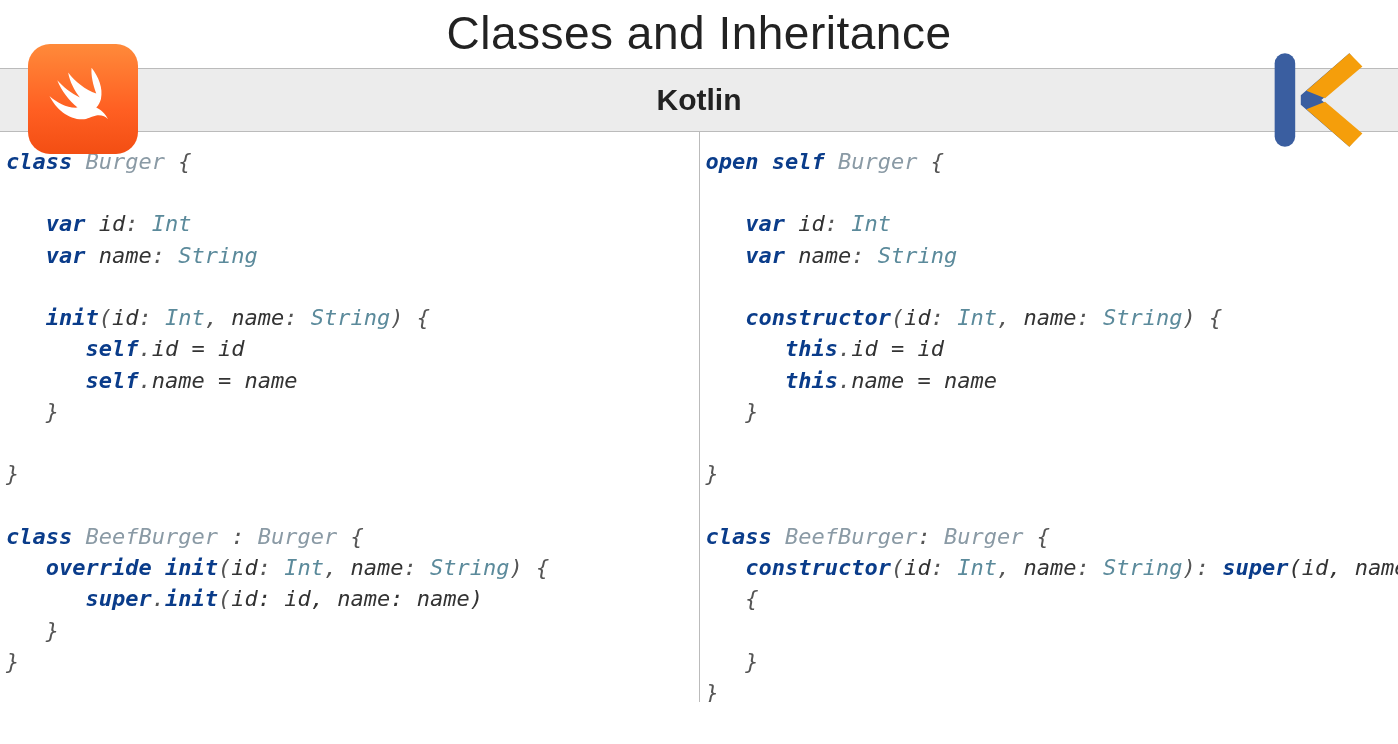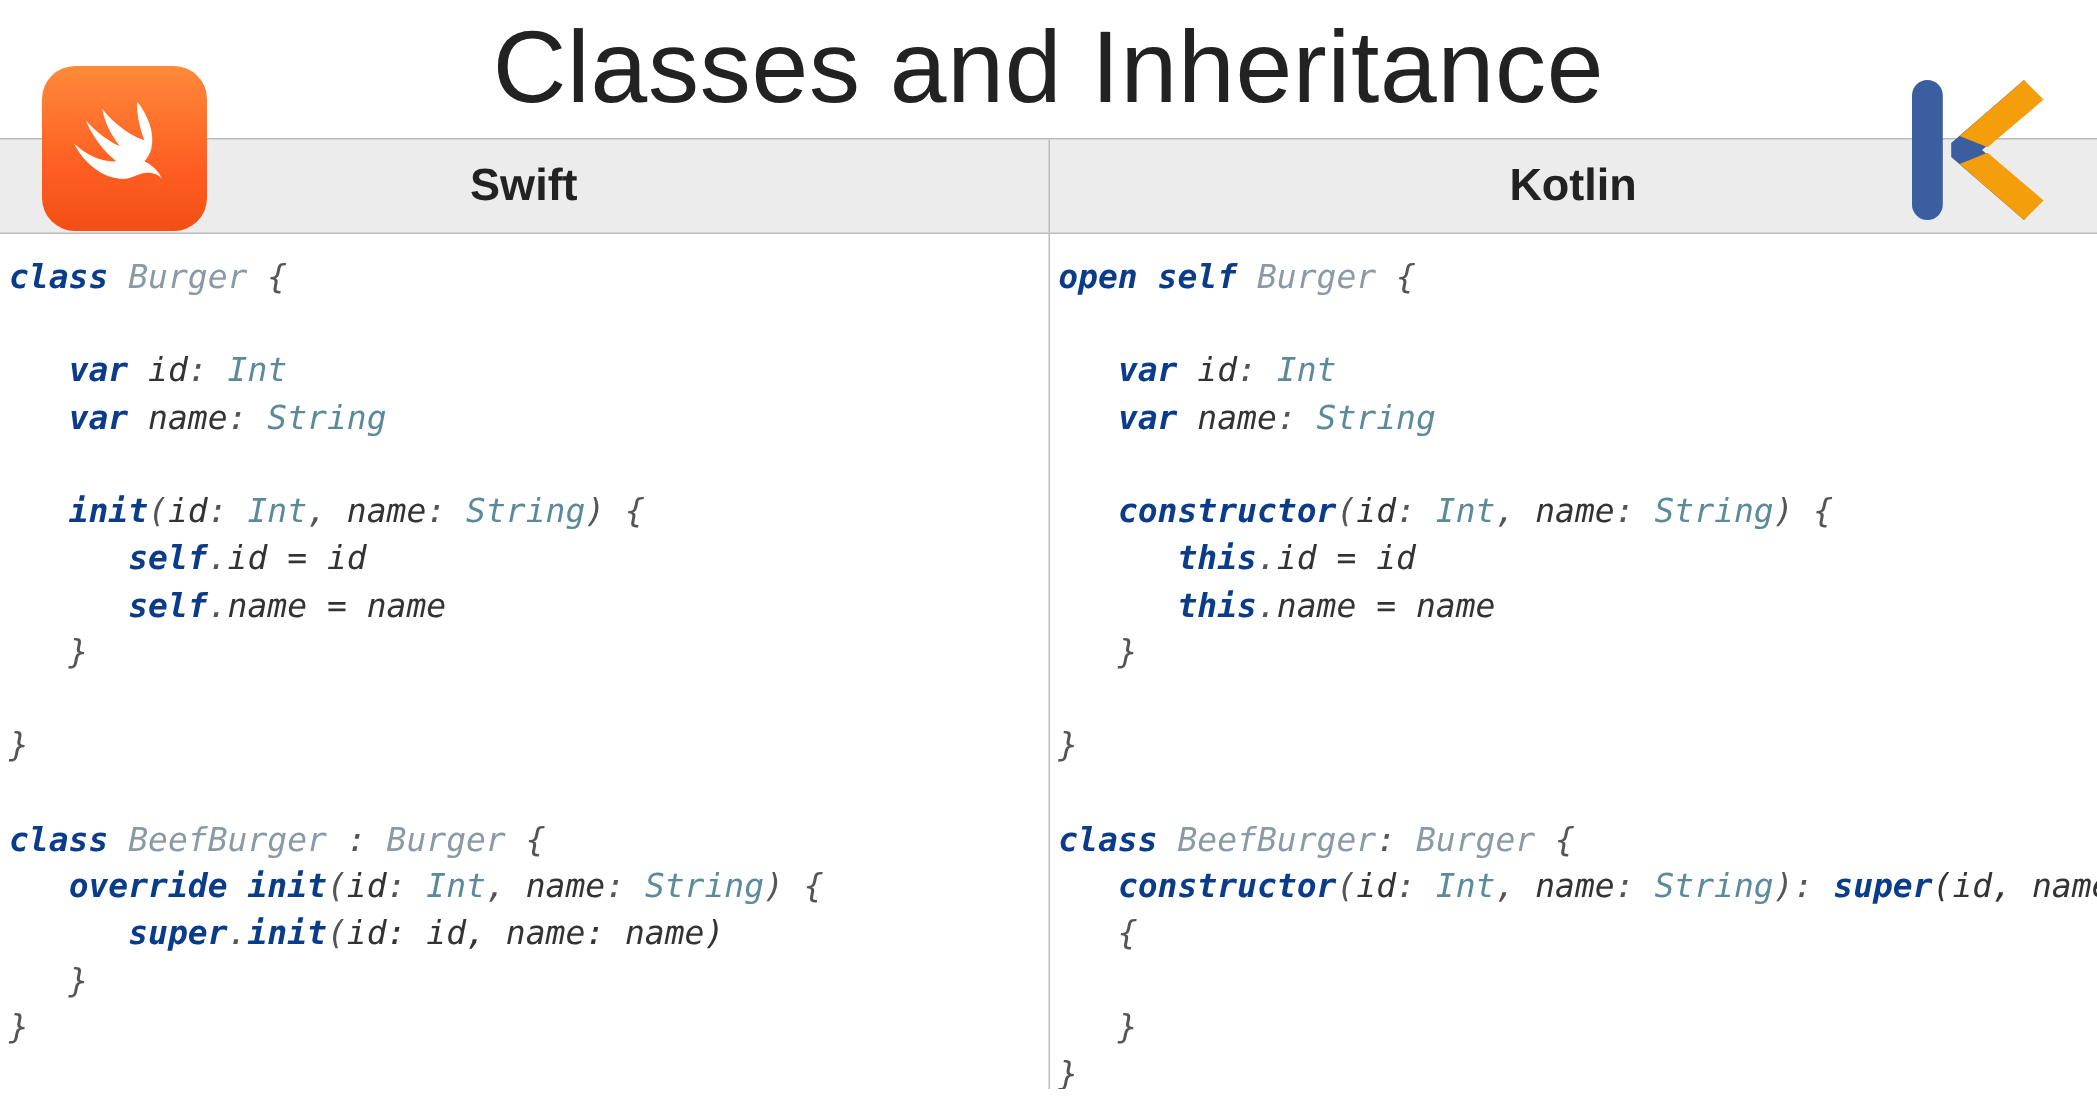--- a/index.html
+++ b/index.html
@@ -7,21 +7,21 @@
     padding: 0;
     font-family: -apple-system, "Helvetica Neue", Arial, sans-serif;
     background: #ffffff;
     width: 1398px;
     height: 744px;
     overflow: hidden;
     position: relative;
   }
   .title {
     text-align: center;
-    font-size: 68px;
+    font-size: 46px;
     font-weight: 300;
     color: #222;
     padding: 6px 0 8px 0;
     letter-spacing: 0.5px;
   }
   .logo-swift {
     position: absolute;
     left: 28px;
     top: 44px;
     width: 110px;
@@ -98,21 +98,20 @@
     <rect x="20" y="10" width="22" height="100" rx="11" fill="#3a5ea0" transform="rotate(0 31 60)"></rect>
     <path fill="#3a5ea0" d="M48 55 L100 10 L112 24 L70 60 L112 96 L100 110 L48 65 Z"></path>
     <path fill="#f59e0b" d="M54 50 L100 10 L114 24 L74 58 Z"></path>
     <path fill="#f59e0b" d="M54 70 L100 110 L114 96 L74 62 Z"></path>
   </svg>
 </div>
 
 <div class="title">Classes and Inheritance</div>
 
 <div class="headers">
-  <div class="header-cell">Swift</div>
   <div class="header-cell">Kotlin</div>
 </div>
 
 <div class="codes">
   <div class="code-cell">
     <pre class="code" id="swift-code"><span class="kw">class </span><span class="cls">Burger</span><span class="punc"> {</span>
 <span class="name"> </span>
 <span class="name">   </span><span class="kw">var </span><span class="name">id</span><span class="punc">: </span><span class="type">Int</span>
 <span class="name">   </span><span class="kw">var </span><span class="name">name</span><span class="punc">: </span><span class="type">String</span>
 <span class="name"> </span>

